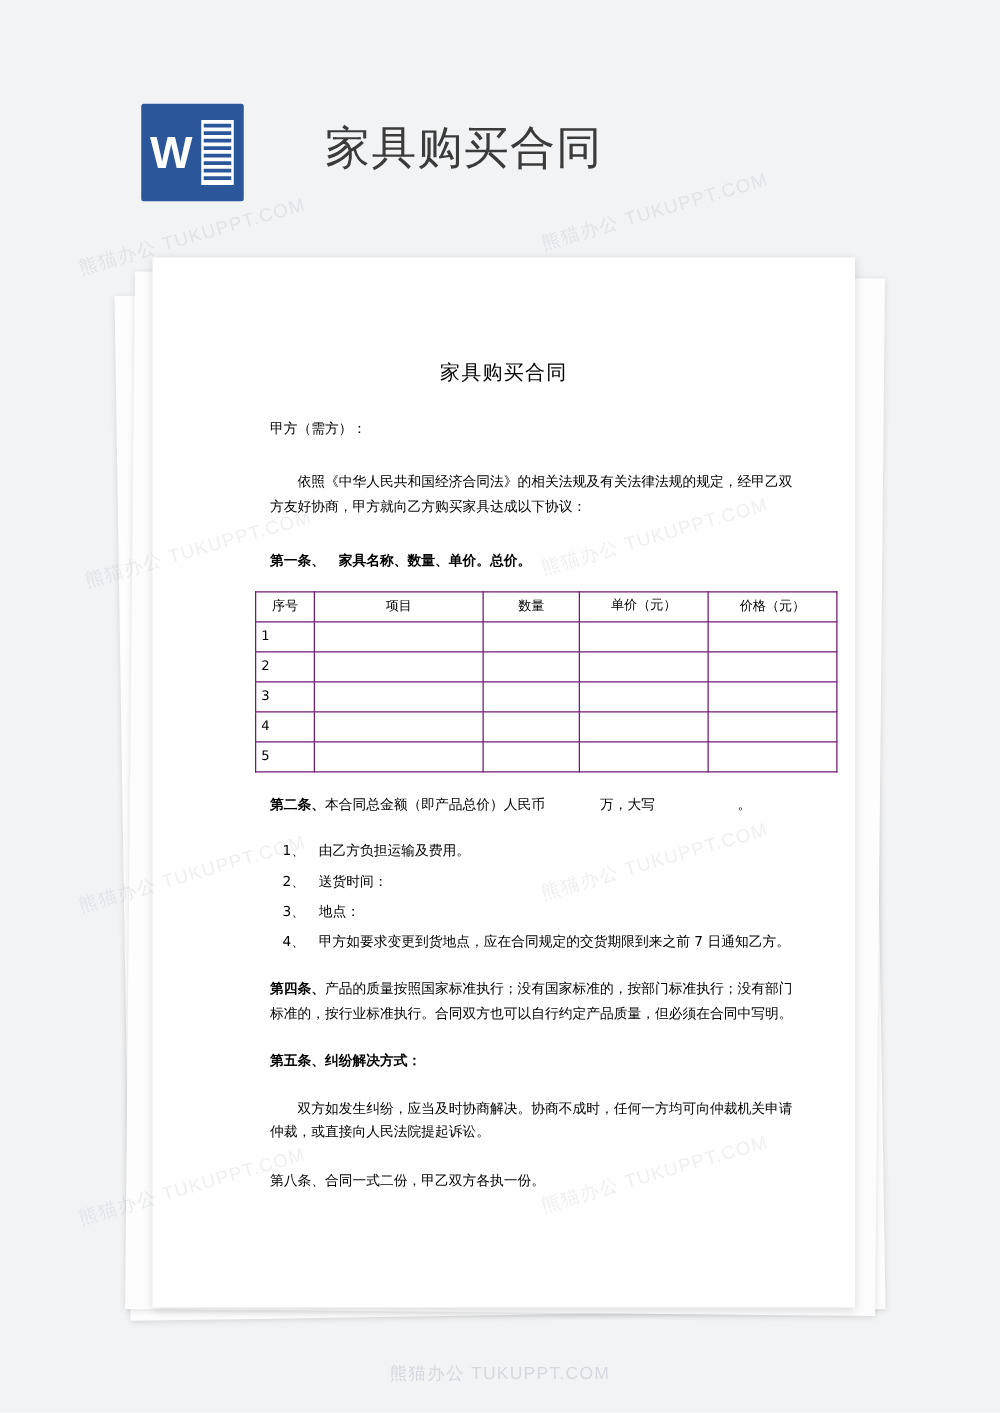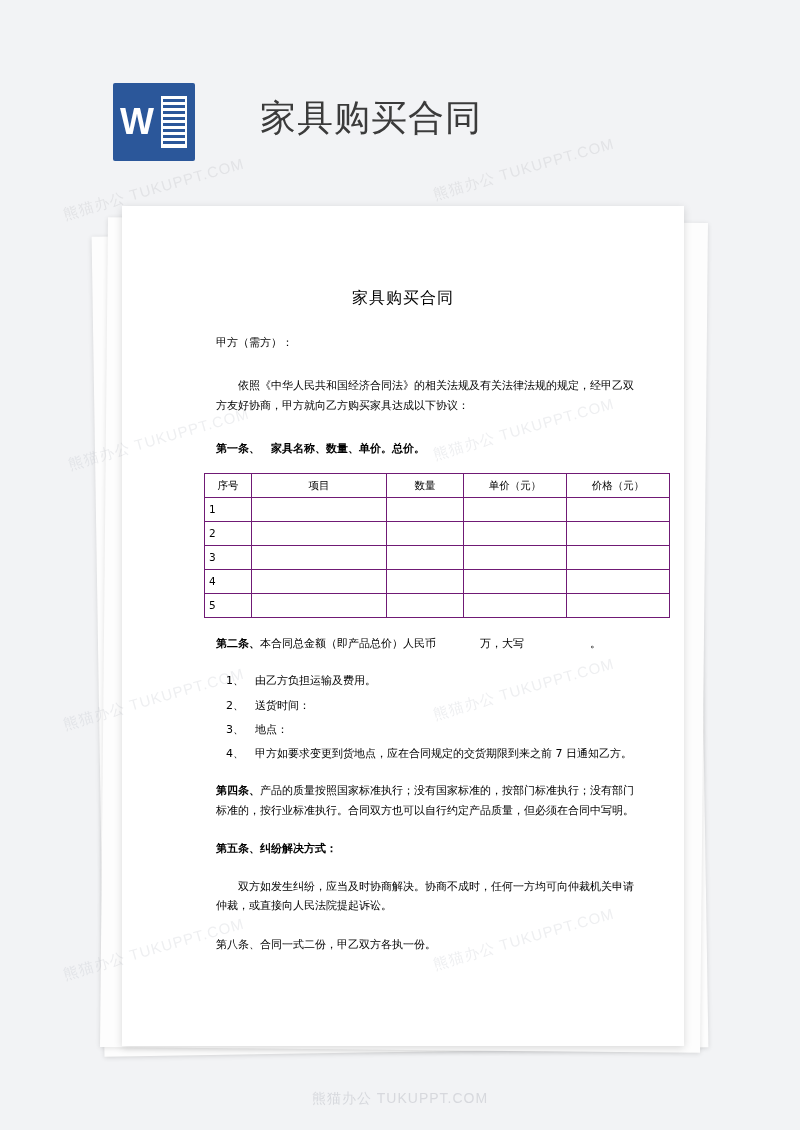--- a/index.html
+++ b/index.html
@@ -160,21 +160,21 @@
     font-size: 10.5px;
     padding: 0 4px;
     vertical-align: middle;
   }
   table.items td.c {
     text-align: center;
   }
   .col-idx  { width: 38px; }
   .col-item { width: 126px; }
   .col-qty  { width: 68px; }
-  .col-unit { width: 94px; }
+  .col-unit { width: 94px; font-family: Liberation Mono, monospace; }
   .col-price{ width: 94px; }
 
   
   .wm {
     position: absolute;
     color: rgba(120,125,135,0.13);
     font-family: "Liberation Sans", sans-serif;
     font-size: 15px;
     letter-spacing: 1px;
     white-space: nowrap;

